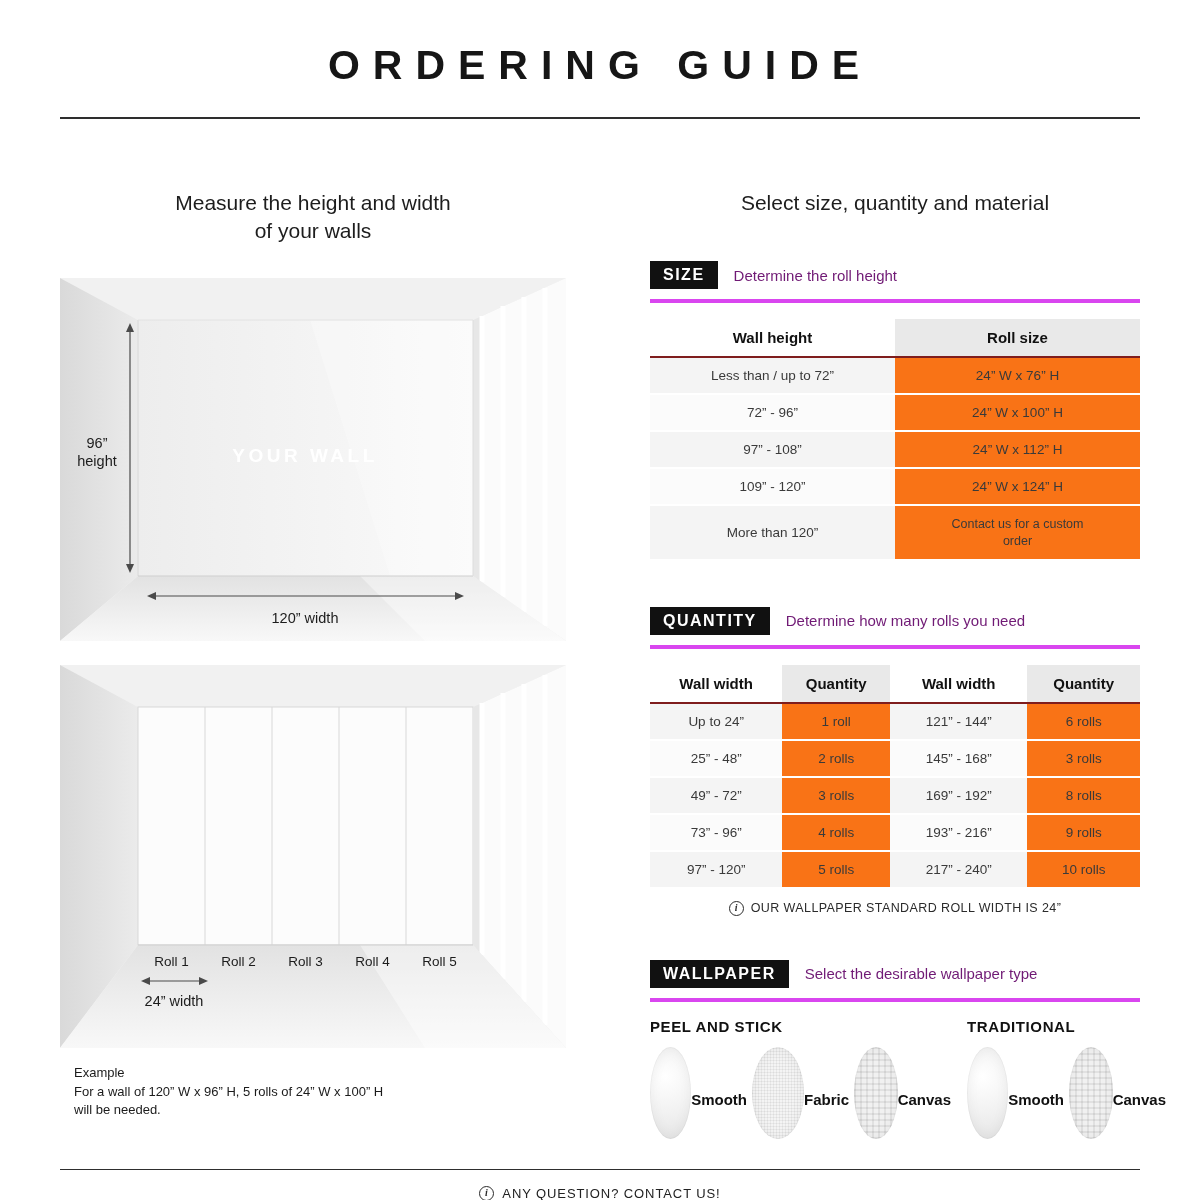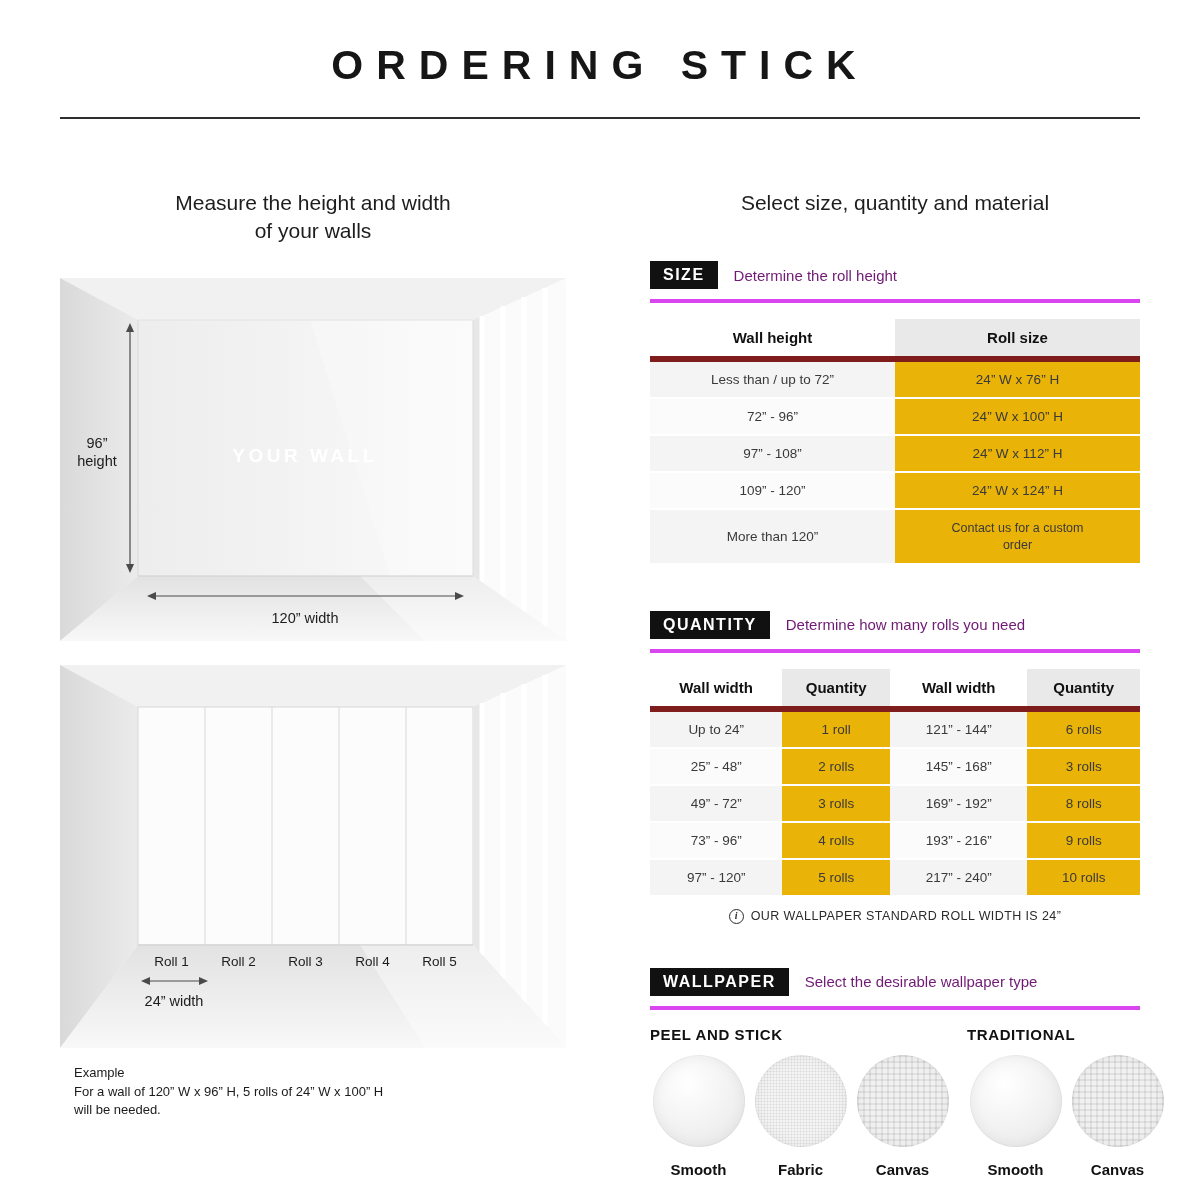--- a/index.html
+++ b/index.html
@@ -28,56 +28,56 @@
   .example { margin-top: 16px; padding-left: 14px; font-size: 13px; line-height: 1.45; color: #1b1b1b; }
 
   .section-head { display: flex; align-items: center; gap: 16px; padding-bottom: 10px; border-bottom: 4px solid #d946ef; }
   .badge { background: #111111; color: #ffffff; font-weight: 700; font-size: 16px; letter-spacing: 1.5px; padding: 5px 13px; }
   .section-subtitle { font-size: 15px; color: #701a75; text-align: center; }
   .size-section { margin-top: 44px; }
   .quantity-section { margin-top: 46px; }
   .material-section { margin-top: 44px; }
 
   table { width: 100%; border-collapse: separate; border-spacing: 0; margin-top: 16px; text-align: center; }
-  th { font-size: 15px; font-weight: 700; color: #111; padding: 10px 4px; border-bottom: 6px solid #7f1d1d; }
+  th { font-size: 15px; font-weight: 700; color: #111; padding: 10px 4px; border-bottom: 2px solid #7f1d1d; }
   td { font-size: 13.5px; color: #3a3a3a; padding: 10px 4px; border-bottom: 2px solid #ffffff; }
   th.shaded { background: #e9e9e9; }
-  td.shaded { background: #eab308; }
+  td.shaded { background: #f97316; }
   tr:nth-child(odd) td.plain { background: #f4f4f4; }
   tr:nth-child(even) td.plain { background: #fbfbfb; }
   .contact-wrap { display: inline-block; max-width: 150px; font-size: 12.5px; line-height: 1.3; }
 
   .note { display: flex; align-items: center; justify-content: center; gap: 7px; margin-top: 12px; font-size: 12.5px; letter-spacing: 0.4px; color: #2b2b2b; }
   .info-icon { width: 15px; height: 15px; border-radius: 50%; border: 1.3px solid #2b2b2b; display: inline-flex; align-items: center; justify-content: center; flex: 0 0 auto; }
   .info-icon::before { content: "i"; font-family: "Liberation Serif", serif; font-style: italic; font-weight: 700; font-size: 10px; line-height: 1; color: #2b2b2b; }
 
   .material-groups { display: flex; margin-top: 16px; }
   .mat-group { display: flex; flex-direction: column; }
   .mat-group.peel { flex: 3 1 0; }
   .mat-group.trad { flex: 2 1 0; }
   .mat-divider { width: 1px; background: #d8d8d8; margin: 4px 8px 0; }
   .mat-title { text-align: left; font-weight: 700; font-size: 15px; letter-spacing: 0.6px; color: #111; }
   .mat-options { display: flex; justify-content: center; gap: 5px; margin-top: 12px; }
-  .mat-option { display: flex; flex-direction: column; align-items: center; width: 97px; text-align: right; }
+  .mat-option { display: flex; flex-direction: row; align-items: center; width: 97px; text-align: right; }
   .swatch { width: 92px; height: 92px; border-radius: 50%; box-shadow: inset 0 0 0 1px rgba(0,0,0,0.03), inset 0 0 14px rgba(0,0,0,0.05); }
   .swatch.smooth { background: radial-gradient(circle at 38% 32%, #ffffff 0%, #f1f1f1 55%, #e4e4e4 100%); }
   .swatch.fabric { background-color: #f4f4f4;
     background-image: repeating-linear-gradient(0deg, rgba(0,0,0,0.05) 0 1px, transparent 1px 3px),
                       repeating-linear-gradient(90deg, rgba(0,0,0,0.05) 0 1px, transparent 1px 3px); }
   .swatch.canvas { background-color: #f1f1f1;
     background-image: repeating-linear-gradient(0deg, rgba(0,0,0,0.065) 0 2px, transparent 2px 6px),
                       repeating-linear-gradient(90deg, rgba(0,0,0,0.065) 0 2px, transparent 2px 6px); }
   .mat-label { margin-top: 14px; font-weight: 700; font-size: 15px; color: #111; }
 
   .footer { display: flex; align-items: center; justify-content: center; gap: 8px; margin-top: 16px; font-size: 13px; letter-spacing: 0.9px; color: #222; }
 </style>
 </head>
 <body>
 
-<div class="page-title">ORDERING STICK</div>
+<div class="page-title">ORDERING GUIDE</div>
 <div class="rule"></div>
 
 <div class="columns">
 
   <div class="col-left">
     <div class="col-heading">
       <span>Measure the height and width</span><br>
       <span>of your walls</span>
     </div>
 

